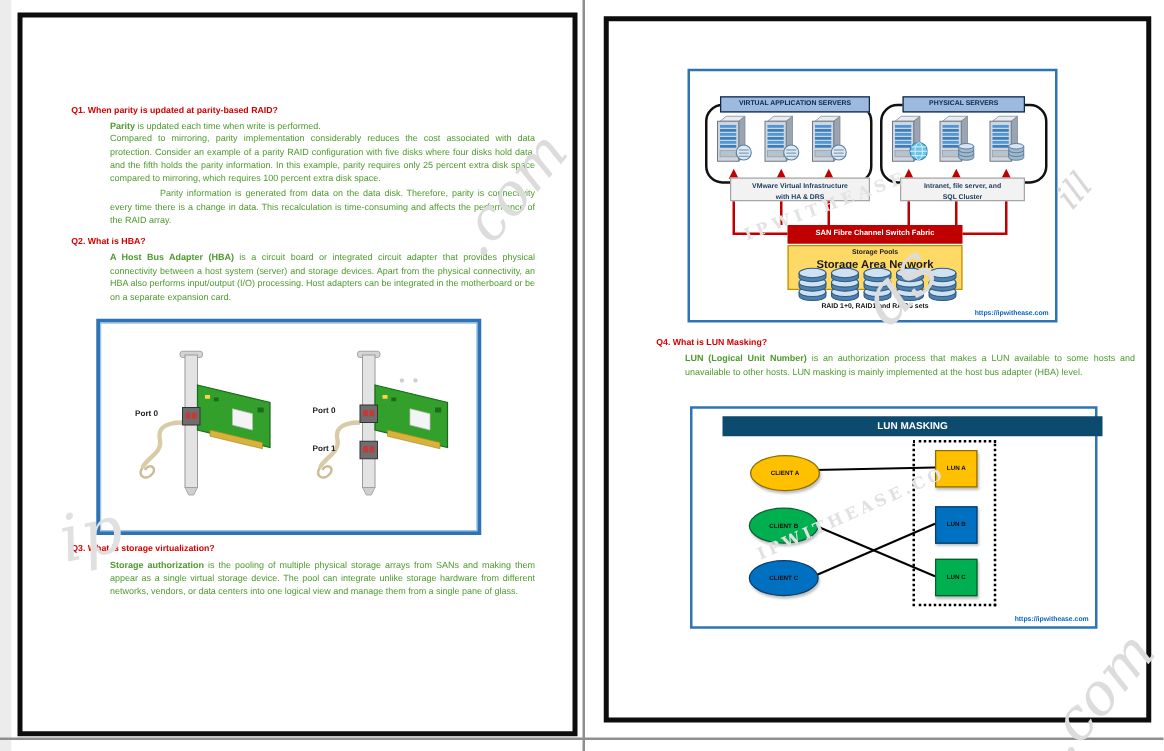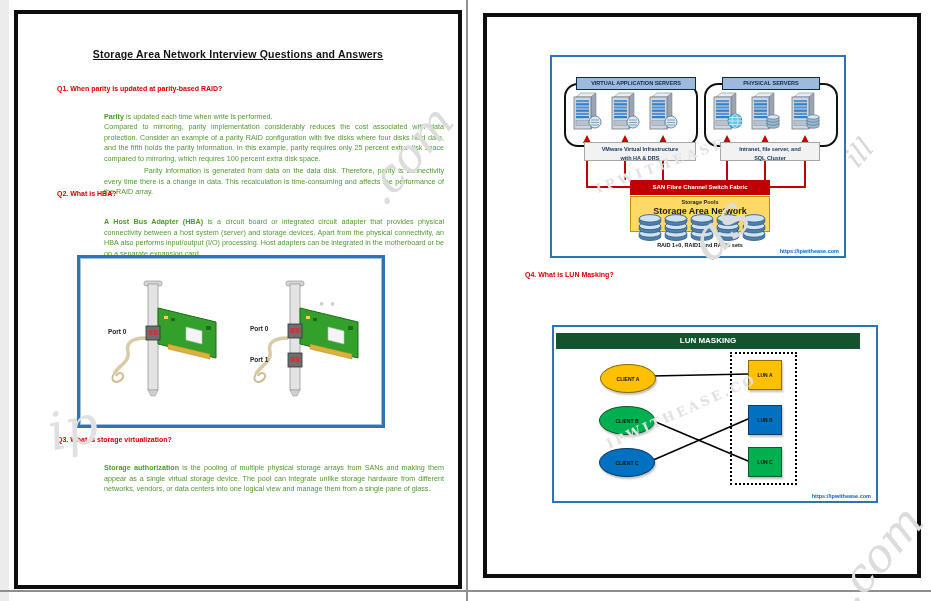--- a/index.html
+++ b/index.html
@@ -9,21 +9,21 @@
   .divider-v{position:absolute;left:466px;top:0;width:2px;height:601px;background:#8f8f8f;}
   .divider-h{position:absolute;left:0;top:590px;width:931px;height:2px;background:#8f8f8f;}
 
   .page{position:absolute;background:#ffffff;border:4px solid #0d0d0d;box-sizing:border-box;}
   #page1{left:14px;top:10px;width:448px;height:579px;}
   #page2{left:483px;top:13px;width:438px;height:565px;}
 
   .doc-title{position:absolute;left:0;top:34px;width:100%;text-align:center;margin:0;
     font-size:10.5px;font-weight:bold;color:#111;text-decoration:underline;letter-spacing:.2px;}
   .qhead{position:absolute;font-size:7px;font-weight:bold;color:#d20000;white-space:nowrap;}
-  .body-p{position:absolute;margin:16px;font-size:7.2px;line-height:10.6px;color:#4f9a2e;text-align:justify;}
+  .body-p{position:absolute;margin:0;font-size:7.2px;line-height:10.6px;color:#4f9a2e;text-align:justify;}
   .body-p b{color:#4f9a2e;}
   .indent{text-indent:40px;}
 
   .figure{position:absolute;background:#fff;border:3px solid #2e74b5;box-sizing:border-box;
     box-shadow:inset 0 0 0 1px #9cc3e5;}
   #hba-figure{left:59px;top:241px;width:308px;height:173px;}
   .port-label{position:absolute;font-size:6.5px;font-weight:bold;color:#222;}
 
   .diagram{position:absolute;background:#fff;border:2px solid #2e74b5;box-sizing:border-box;}
   #san-diagram{left:63px;top:38px;width:296px;height:203px;}
@@ -48,21 +48,21 @@
     border:1px solid #bf9000;box-sizing:border-box;text-align:center;z-index:1;}
   .pools-label{font-size:5.5px;font-weight:bold;color:#222;margin-top:2px;}
   .san-label{font-size:9px;font-weight:bold;color:#1a1a1a;margin-top:1px;}
   .disk-stack{position:absolute;top:156px;width:24px;height:28px;z-index:2;}
   .raid-label{position:absolute;left:0;top:185px;width:296px;text-align:center;
     font-size:5.5px;font-weight:bold;color:#111;}
   .diagram-url{position:absolute;right:5px;bottom:2px;font-size:5.5px;color:#0563c1;
     text-decoration:none;font-weight:bold;}
   .arrows-svg{position:absolute;left:0;top:0;z-index:1;}
 
-  .lun-header{position:absolute;left:2px;top:6px;width:304px;height:16px;background:#14532d;
+  .lun-header{position:absolute;left:24px;top:6px;width:304px;height:16px;background:#0c4a6e;
     color:#fff;font-size:8px;font-weight:bold;text-align:center;line-height:16px;}
   .client{position:absolute;width:54px;height:27px;border-radius:50%;
     display:flex;align-items:center;justify-content:center;
     font-size:5px;font-weight:bold;color:#111;z-index:2;box-shadow:1px 2px 2px rgba(0,0,0,.25);}
   #client-a{left:46px;top:37px;background:#ffc000;border:1.5px solid #8a6d00;}
   #client-b{left:45px;top:79px;background:#00b050;border:1.5px solid #0a5c2e;}
   #client-c{left:45px;top:121px;background:#0070c0;border:1.5px solid #0a3c66;}
   .dotted-rect{position:absolute;left:176px;top:25px;width:67px;height:133px;
     border:2.5px dotted #000;box-sizing:border-box;}
   .lun-box{position:absolute;width:32px;height:28px;display:flex;align-items:center;
@@ -141,21 +141,20 @@
       </g>
       <g id="hba-port">
         <rect x="-7" y="-7" width="14" height="14" fill="#6e6e6e" stroke="#333" stroke-width="0.8"></rect>
         <rect x="-4.5" y="-3" width="4" height="5" fill="#c23a3a"></rect>
         <rect x="0.5" y="-3" width="4" height="5" fill="#c23a3a"></rect>
       </g>
     </defs>
   </svg>
 
   <div class="page" id="page1">
-    <h1 class="doc-title">Storage Area Network Interview Questions and Answers</h1>
 
     <div class="qhead" style="left:39px;top:71px;">Q1. When parity is updated at parity-based RAID?</div>
     <p class="body-p" style="left:70px;top:82px;width:340px;"><b>Parity</b><span> is updated each time when write is performed.</span></p>
     <p class="body-p" style="left:70px;top:92px;width:340px;">Compared to mirroring, parity implementation considerably reduces the cost associated with data protection. Consider an example of a parity RAID configuration with five disks where four disks hold data, and the fifth holds the parity information. In this example, parity requires only 25 percent extra disk space compared to mirroring, which requires 100 percent extra disk space.</p>
     <p class="body-p indent" style="left:70px;top:136px;width:340px;">Parity information is generated from data on the data disk. Therefore, parity is connectivity every time there is a change in data. This recalculation is time-consuming and affects the performance of the RAID array.</p>
 
     <div class="qhead" style="left:39px;top:176px;">Q2. What is HBA?</div>
     <p class="body-p" style="left:70px;top:187px;width:340px;"><b>A Host Bus Adapter (HBA)</b><span> is a circuit board or integrated circuit adapter that provides physical connectivity between a host system (server) and storage devices. Apart from the physical connectivity, an HBA also performs input/output (I/O) processing. Host adapters can be integrated in the motherboard or be on a separate expansion card.</span></p>
 
     <div class="figure" id="hba-figure">
@@ -256,20 +255,21 @@
           <use href="#disk-stack-sym"></use>
         </svg>
       <svg class="disk-stack" style="left:190px;" viewBox="0 0 22 26">
           <use href="#disk-stack-sym"></use>
         </svg>
       <div class="raid-label">RAID 1+0, RAID1 and RAID5 sets</div>
       <a class="diagram-url" href="#">https://ipwithease.com</a>
     </div>
 
     <div class="qhead" style="left:38px;top:254px;">Q4. What is LUN Masking?</div>
+    <p class="body-p" style="left:61px;top:265px;width:360px;"><b>LUN (Logical Unit Number)</b><span> is an authorization process that makes a LUN available to some hosts and unavailable to other hosts. LUN masking is mainly implemented at the host bus adapter (HBA) level.</span></p>
 
     <div class="diagram" id="lun-diagram">
       <div class="lun-header">LUN MASKING</div>
       <svg class="lun-lines" width="322" height="174" viewBox="0 0 322 174">
         <g stroke="#000" stroke-width="1.6">
           <line x1="98" y1="49" x2="194" y2="47"></line>
           <line x1="97" y1="93" x2="194" y2="134"></line>
           <line x1="97" y1="134" x2="194" y2="92"></line>
         </g>
       </svg>

